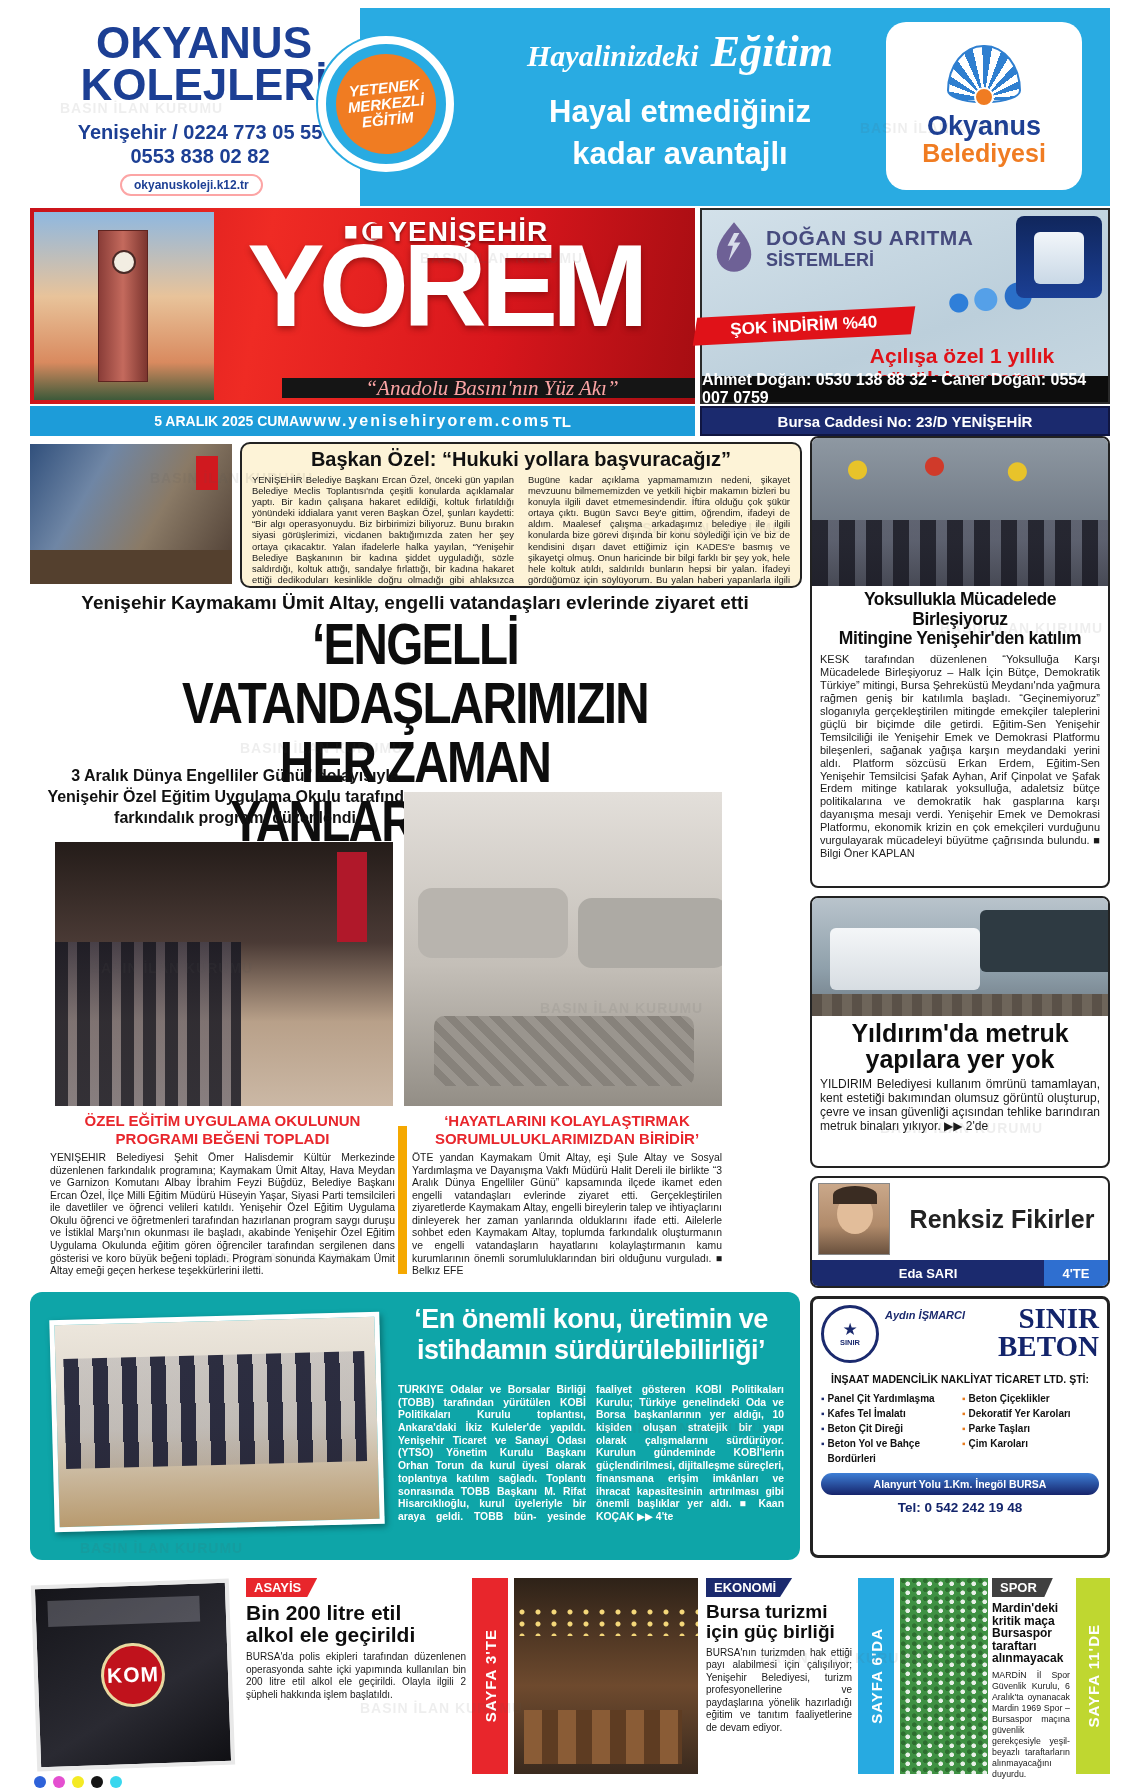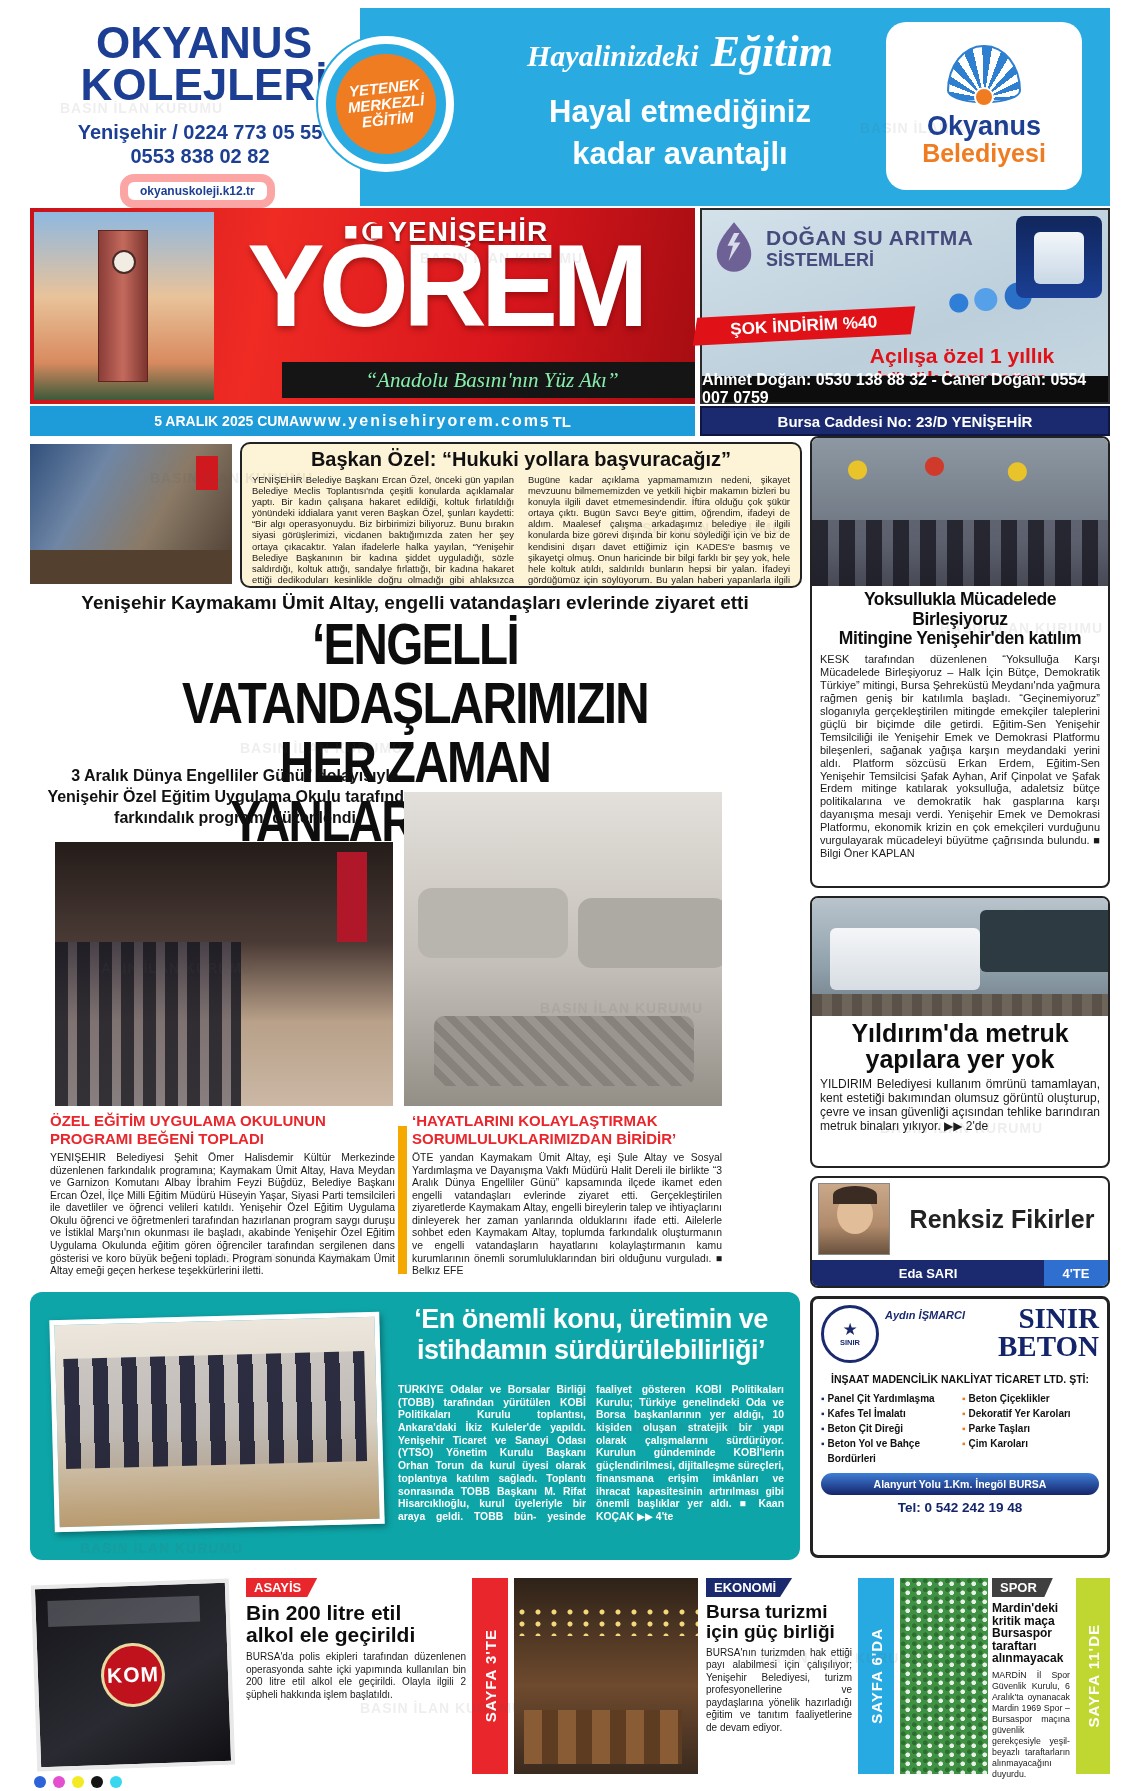--- a/index.html
+++ b/index.html
@@ -7,42 +7,42 @@
   #page { position:relative; width:1140px; height:1791px; background:#ffffff; margin:0 auto; overflow:hidden; }
 
   
   .wm { position:absolute; font-size:14px; font-weight:800; color:rgba(90,90,90,.10); letter-spacing:1px; pointer-events:none; z-index:60; white-space:nowrap; }
 
   
   #top-ad { position:absolute; left:30px; top:8px; width:1080px; height:198px; background:#ffffff; }
   #top-ad .blue-panel { position:absolute; left:330px; top:0; width:750px; height:198px; background:#29abe2; }
   .okyanus-name { position:absolute; left:24px; top:14px; width:300px; text-align:center; color:#1c3f94; font-weight:800; font-size:44px; line-height:.95; letter-spacing:0; }
   .okyanus-phones { position:absolute; left:10px; top:112px; width:320px; text-align:center; color:#1c3f94; font-weight:800; font-size:20px; line-height:1.2; }
-  .okyanus-web { position:absolute; left:90px; top:166px; border:8px solid #fca5a5; border-radius:14px; padding:2px 12px; color:#1c3f94; font-weight:700; font-size:12px; background:#fff; }
+  .okyanus-web { position:absolute; left:90px; top:166px; border:2px solid #fca5a5; border-radius:14px; padding:2px 12px; color:#1c3f94; font-weight:700; font-size:12px; background:#fff; }
   .badge-wrap { position:absolute; left:288px; top:28px; width:136px; height:136px; border-radius:50%; background:#29abe2; border:8px solid #ffffff; box-shadow:0 0 0 2px #29abe2; display:flex; align-items:center; justify-content:center; z-index:3; }
   .badge-inner { width:100px; height:100px; border-radius:50%; background:#f07c22; color:#fff; display:flex; flex-direction:column; align-items:center; justify-content:center; font-style:italic; font-weight:800; font-size:15px; line-height:1.05; transform:rotate(-6deg); text-align:center; }
   .banner-script { position:absolute; left:450px; top:18px; width:400px; text-align:center; color:#ffffff; font-family:"Liberation Serif","DejaVu Serif",serif; font-style:italic; }
   .banner-script .s1 { font-size:30px; font-weight:700; }
   .banner-script .s2 { font-size:44px; font-weight:700; margin-left:8px; }
   .banner-line { position:absolute; width:420px; left:440px; text-align:center; color:#fff; font-weight:800; font-size:31px; }
   .logo-card { position:absolute; right:28px; top:14px; width:196px; height:168px; background:#ffffff; border-radius:20px; display:flex; flex-direction:column; align-items:center; justify-content:center; z-index:3; }
   .shell { width:74px; height:58px; border-radius:50% 50% 46% 46% / 80% 80% 22% 22%; background:repeating-conic-gradient(from -90deg at 50% 95%, #2f7fd0 0deg 11deg, #ffffff 11deg 22deg); border:2px solid #2f7fd0; position:relative; }
   .shell::after { content:""; position:absolute; left:50%; bottom:-6px; transform:translateX(-50%); width:16px; height:16px; border-radius:50%; background:#f07c22; border:2px solid #fff; }
   .logo-card .l1 { margin-top:10px; color:#1c3f94; font-weight:800; font-size:27px; line-height:1; }
   .logo-card .l2 { color:#f07c22; font-weight:800; font-size:25px; line-height:1.1; }
 
   
   #masthead { position:absolute; left:30px; top:208px; width:665px; height:196px; background:linear-gradient(100deg,#c8121a 0%,#ef2b24 35%,#d8161c 70%,#a50d12 100%); overflow:hidden;padding-left:13px; }
   .tower { position:absolute; left:4px; top:4px; width:180px; height:188px; background:linear-gradient(180deg,#8fb8e0 0%,#e8c39a 45%,#d98a5f 80%,#3d5a3a 100%); overflow:hidden; }
   .tower::before { content:""; position:absolute; left:64px; top:18px; width:48px; height:150px; background:linear-gradient(90deg,#8a3d38,#c46a5d 50%,#7c352f); border:1px solid #5e2420; }
   .tower::after { content:""; position:absolute; left:78px; top:38px; width:20px; height:20px; border-radius:50%; background:#f2ede2; border:2px solid #4a2a26; }
   .masthead-city { position:absolute; left:330px; top:8px; color:#fff; font-weight:800; font-size:28px; letter-spacing:1px; text-shadow:0 2px 3px rgba(60,0,0,.6); }
   .masthead-city .crescent { font-size:26px; margin-right:4px; }
   .masthead-title { position:absolute; left:170px; top:22px; width:490px; text-align:center; color:#ffffff; font-weight:800; font-size:116px; letter-spacing:-6px; line-height:.98; text-shadow:0 3px 6px rgba(80,0,0,.45); }
-  .masthead-slogan { position:absolute; left:252px; bottom:6px; width:420px; height:36px; background:#151515; color:#86efac; font-family:"Liberation Serif","DejaVu Serif",serif; font-style:italic; font-size:21px; display:flex; align-items:center; justify-content:center; }
+  .masthead-slogan { position:absolute; left:252px; bottom:6px; width:420px; height:20px; background:#151515; color:#fca5a5; font-family:"Liberation Serif","DejaVu Serif",serif; font-style:italic; font-size:21px; display:flex; align-items:center; justify-content:center; }
 
   
   #dogan-ad { position:absolute; left:700px; top:208px; width:410px; height:196px; background:linear-gradient(160deg,#d3e1ea 0%,#bccfdb 60%,#c8d8e2 100%); border:2px solid #2a2a2a; }
   .dogan-logo { position:absolute; left:10px; top:10px; }
   .dogan-title { position:absolute; left:64px; top:16px; color:#464b7e; font-weight:800; }
   .dogan-title .t1 { font-size:21px; letter-spacing:.5px; }
   .dogan-title .t2 { font-size:18px; }
   .drops { position:absolute; left:246px; top:64px; width:90px; height:44px; background:radial-gradient(circle at 12% 66%, #2f7fd9 9px, transparent 10px), radial-gradient(circle at 42% 58%, #55a0e8 11px, transparent 12px), radial-gradient(circle at 78% 50%, #2a6fc8 13px, transparent 14px); }
   .product { position:absolute; right:6px; top:6px; width:86px; height:82px; border-radius:8px; background:linear-gradient(180deg,#10265c,#1b3f94); }
   .product::after { content:""; position:absolute; left:18px; top:16px; width:50px; height:52px; border-radius:6px; background:linear-gradient(180deg,#f2f6fa,#c9d8e6); }
@@ -71,21 +71,21 @@
   #kicker { position:absolute; left:30px; top:592px; width:770px; text-align:center; font-size:19px; font-weight:800; color:#111; }
   #main-headline { position:absolute; left:30px; top:614px; width:770px; text-align:center; color:#0d0d0d; font-weight:800; font-size:58px; line-height:1.02; letter-spacing:-2px; }
   #main-headline .hl { display:block; transform:scaleX(.82); transform-origin:center; }
   #subhead { position:absolute; left:40px; top:766px; width:390px; text-align:center; font-size:16px; font-weight:800; color:#111; line-height:1.3; }
   #auditorium-photo { left:55px; top:842px; width:338px; height:264px; background:linear-gradient(180deg,#241c19 0%,#4a3a35 38%,#b8a089 68%,#cbb8a5 100%); }
   #auditorium-photo::before { content:""; position:absolute; right:26px; top:10px; width:30px; height:90px; background:#b0182a; }
   #auditorium-photo::after { content:""; position:absolute; left:0; bottom:0; width:55%; height:62%; background:repeating-linear-gradient(90deg, rgba(25,25,35,.85) 0 13px, rgba(70,70,90,.5) 13px 22px); }
   #visit-photo { left:404px; top:792px; width:318px; height:314px; background:linear-gradient(180deg,#e3dfda 0%,#c4bfb8 55%,#938e86 100%); }
   #visit-photo::before { content:""; position:absolute; left:14px; top:96px; width:150px; height:70px; border-radius:14px; background:#b8b4ae; box-shadow:160px 10px 0 #adaaa4; }
   #visit-photo::after { content:""; position:absolute; left:30px; bottom:20px; width:260px; height:70px; border-radius:10px; background:repeating-linear-gradient(45deg,#9a958e 0 8px,#87827b 8px 16px); }
-  .red-head { position:absolute; text-align:left; color:#e8262c; font-weight:800; font-size:15px; line-height:1.2; }
+  .red-head { position:absolute; text-align:center; color:#e8262c; font-weight:800; font-size:15px; line-height:1.2; }
   #school-head { left:50px; top:1112px; width:345px; }
   #visit-head { left:412px; top:1112px; width:310px; }
   .story-body { position:absolute; font-size:10.4px; line-height:1.21; text-align:justify; color:#1a1a1a; }
   #school-body { left:50px; top:1152px; width:345px; height:148px; overflow:hidden; }
   #visit-body { left:412px; top:1152px; width:310px; height:148px; overflow:hidden; }
   #story-divider { position:absolute; left:398px; top:1126px; width:9px; height:148px; background:#f5a800; }
 
   
   .rbox { position:absolute; left:810px; width:300px; border:2px solid #222; border-radius:8px; background:#fff; overflow:hidden; }
   #kesk-box { top:436px; height:452px; }

